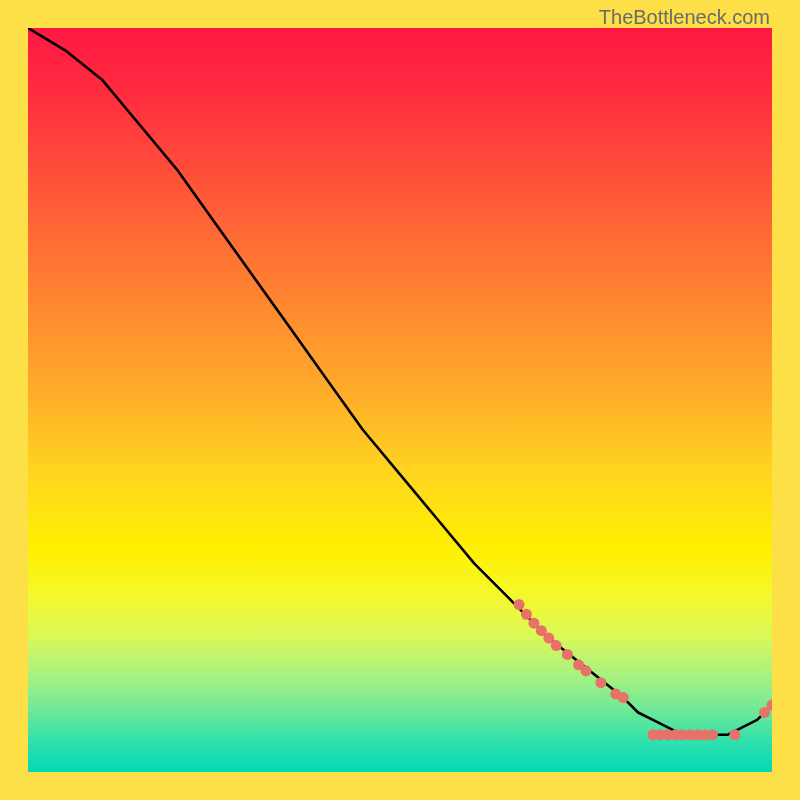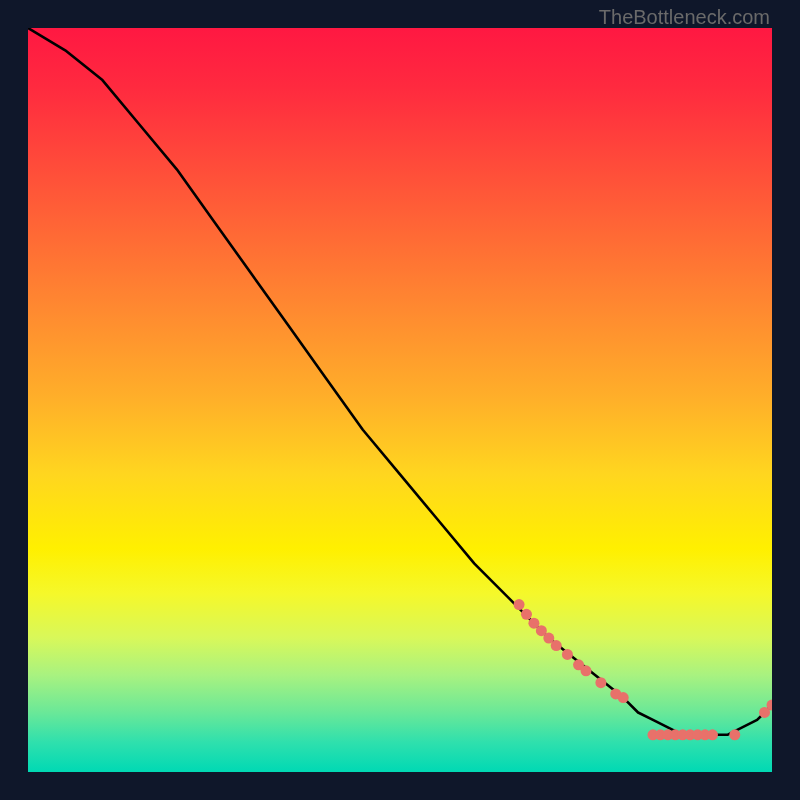--- a/index.html
+++ b/index.html
@@ -8,21 +8,21 @@
     width: 800px;
     height: 800px;
     background: #000;
     overflow: hidden;
     font-family: Arial, Helvetica, sans-serif;
   }
   .stage {
     position: relative;
     width: 800px;
     height: 800px;
-    background: #0f172a;
+    background: #fde047;
   }
   .plot {
     position: absolute;
     left: 28px;
     top: 28px;
     width: 744px;
     height: 744px;
     
     background: linear-gradient(
       to bottom,

